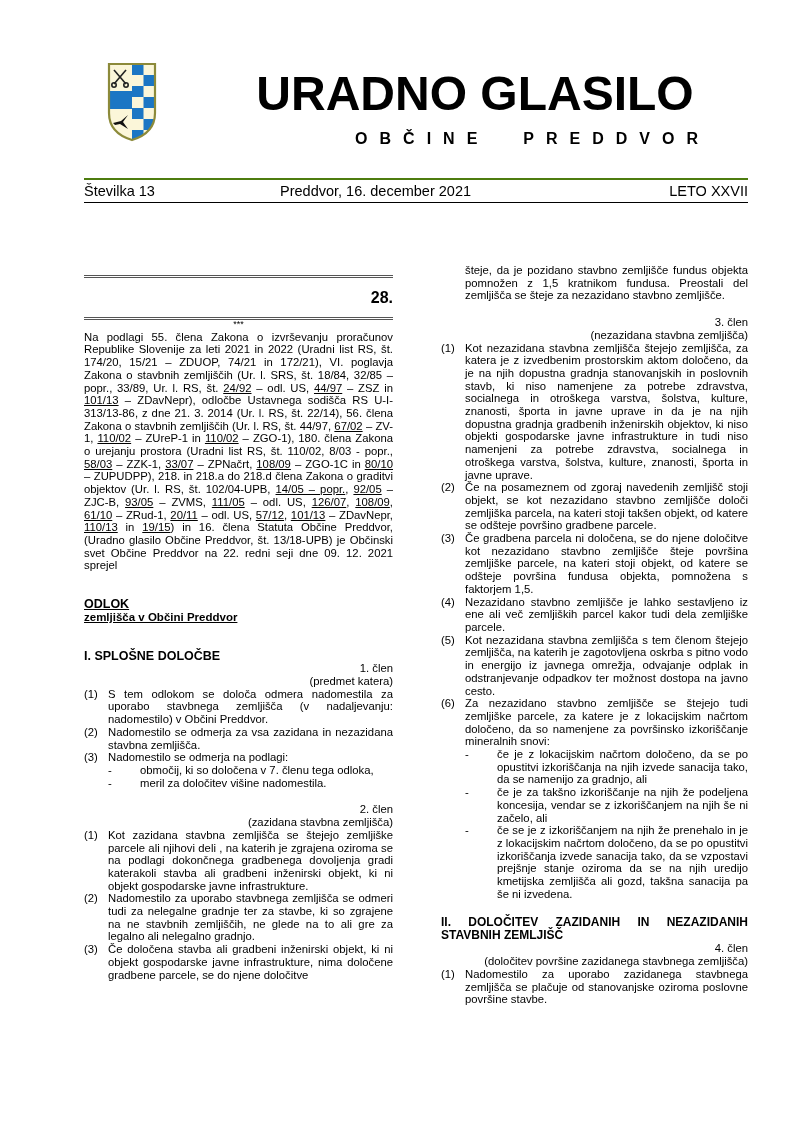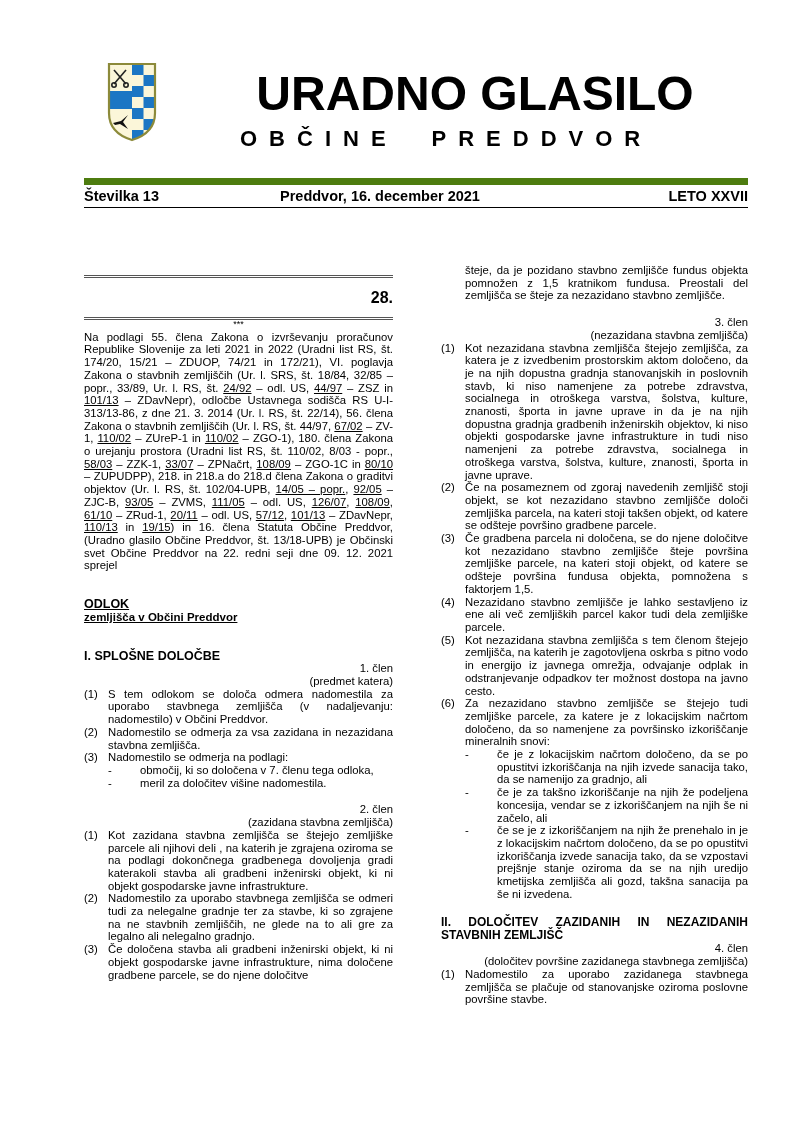--- a/index.html
+++ b/index.html
@@ -4,26 +4,26 @@
 <style>
   html, body { margin: 0; padding: 0; background: #ffffff; }
   body { width: 794px; height: 1123px; position: relative; overflow: hidden;
          font-family: "Liberation Sans", sans-serif; color: #000; }
   .page { position: absolute; left: 0; top: 0; width: 794px; height: 1123px; border-radius: 23px; }
 
   
   .crest { position: absolute; left: 106px; top: 61px; width: 52px; height: 82px; }
   .title-main { position: absolute; left: 240px; top: 68px; width: 470px; text-align: center;
                 font-weight: bold; font-size: 48px; line-height: 52px; letter-spacing: 0px; }
-  .title-sub { position: absolute; left: 240px; top: 124px; width: 470px; text-align: left;
-               font-weight: bold; font-size: 22px; line-height: 30px; letter-spacing: 12px; }
+  .title-sub { position: absolute; left: 240px; top: 124px; width: 470px; text-align: right;
+               font-weight: bold; font-size: 16px; line-height: 30px; letter-spacing: 12px; }
   .sub-gap { display: inline-block; width: 34px; }
 
   .info-bar { position: absolute; left: 84px; top: 178px; width: 664px; height: 22px;
-              border-top: 7px solid #4d7c0f; border-bottom: 1.5px solid #000; font-weight: bold; }
+              border-top: 2px solid #4d7c0f; border-bottom: 1.5px solid #000; }
   .info-bar span { position: absolute; top: 3px; font-size: 14.5px; line-height: 16px; }
   .info-left { left: 0; }
   .info-center { left: 196px; }
   .info-right { right: 0; }
 
   
   .col { position: absolute; top: 220px; font-size: 11.3px; line-height: 12.7px; margin-top: 15px; }
   .col-left { left: 84px; width: 309px; }
   .col-right { left: 441px; width: 307px; }
 

